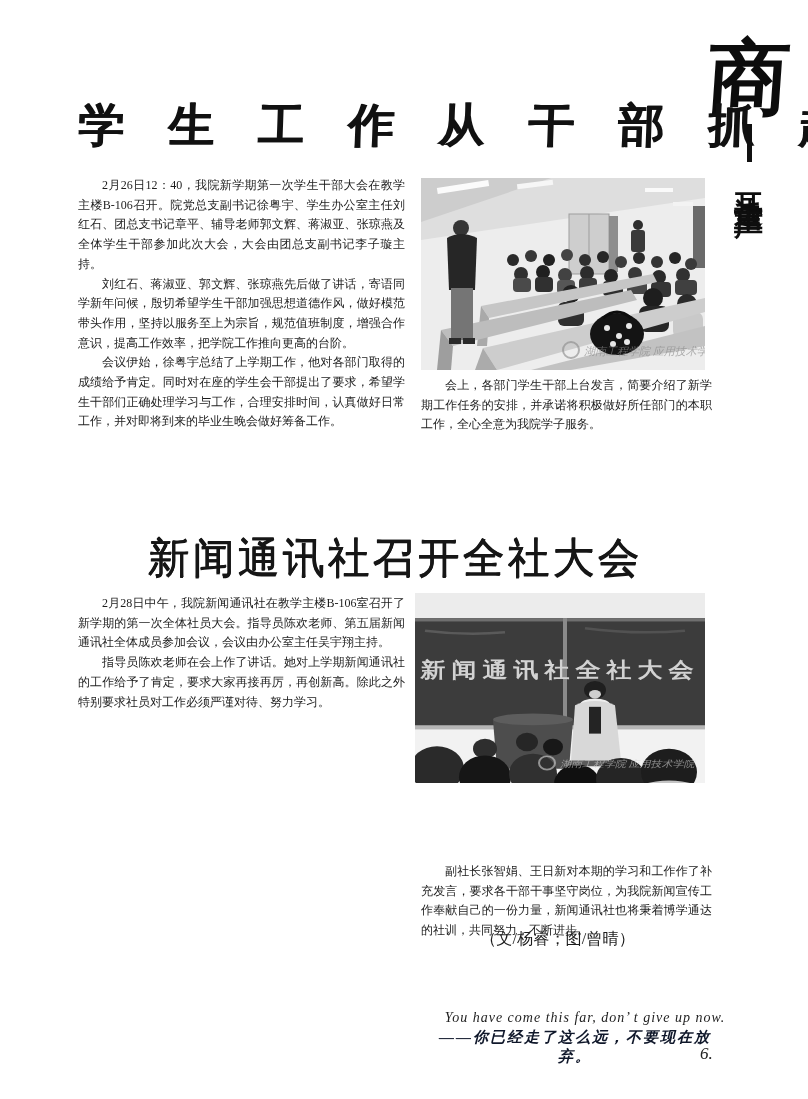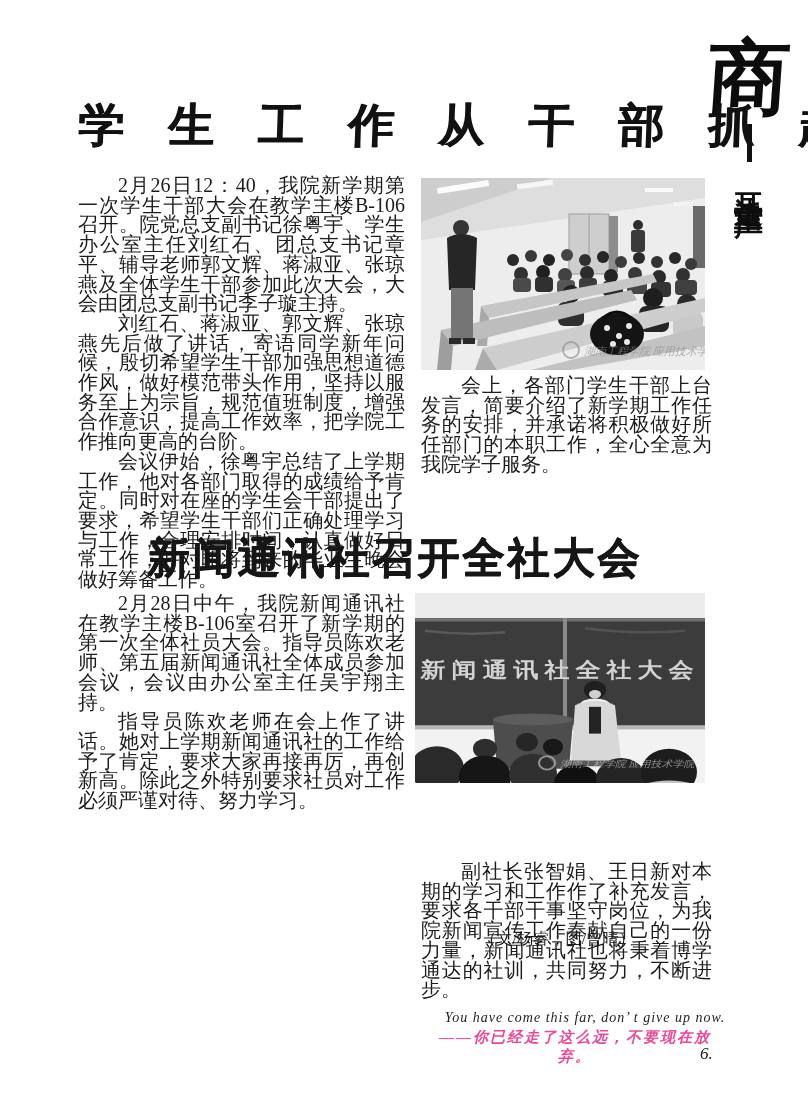--- a/index.html
+++ b/index.html
@@ -28,21 +28,21 @@
     color: #111;
     transform: skewX(-2deg);
     text-shadow: 1px 0 0 #111;
     white-space: nowrap;
   }
   .title-2 {
     position: absolute;
     left: 78px; top: 528px; width: 634px; height: 62px;
     text-align: center;
     font-family: "DejaVu Sans", "Liberation Sans", sans-serif;
-    font-weight: 700;
+    font-weight: 400;
     font-size: 42px;
     line-height: 60px;
     letter-spacing: 3px;
     color: #161616;
     text-shadow: 0.5px 0 0 #161616, 0 0.5px 0 #161616;
     white-space: nowrap;
   }
 
   
   .masthead {
@@ -68,21 +68,21 @@
     text-orientation: upright;
     font-family: "DejaVu Sans", "Liberation Sans", sans-serif;
     font-weight: 700;
     font-size: 29px;
     letter-spacing: 4px;
     color: #0e0e0e;
   }
 
   
   .bodytext {
-    font-size: 20px;
+    font-size: 12px;
     line-height: 19.7px;
     text-align: justify;
     text-justify: inter-ideograph;
     color: #1c1c1c;
   }
   .bodytext p { text-indent: 2em; margin: 0; }
 
   .a1-left  { position: absolute; left: 78px;  top: 176px; width: 327px; }
   .a1-right { position: absolute; left: 421px; top: 376px; width: 291px; }
   .a1-credit{ position: absolute; left: 421px; top: 466px; width: 281px;
@@ -108,21 +108,21 @@
     letter-spacing: 1px;
     color: #222;
   }
   .footer-quote-zh {
     position: absolute; left: 425px; top: 1028px; width: 300px;
     text-align: center;
     font-style: italic;
     font-weight: 700;
     font-size: 15px;
     letter-spacing: 2px;
-    color: #ec4899;
+    color: #0f172a;
   }
   .page-number {
     position: absolute; left: 700px; top: 1044px; width: 40px;
     font-style: italic;
     font-family: "Liberation Serif", "DejaVu Serif", serif;
     font-size: 17px;
     color: #222;
   }
 </style>
 </head>

